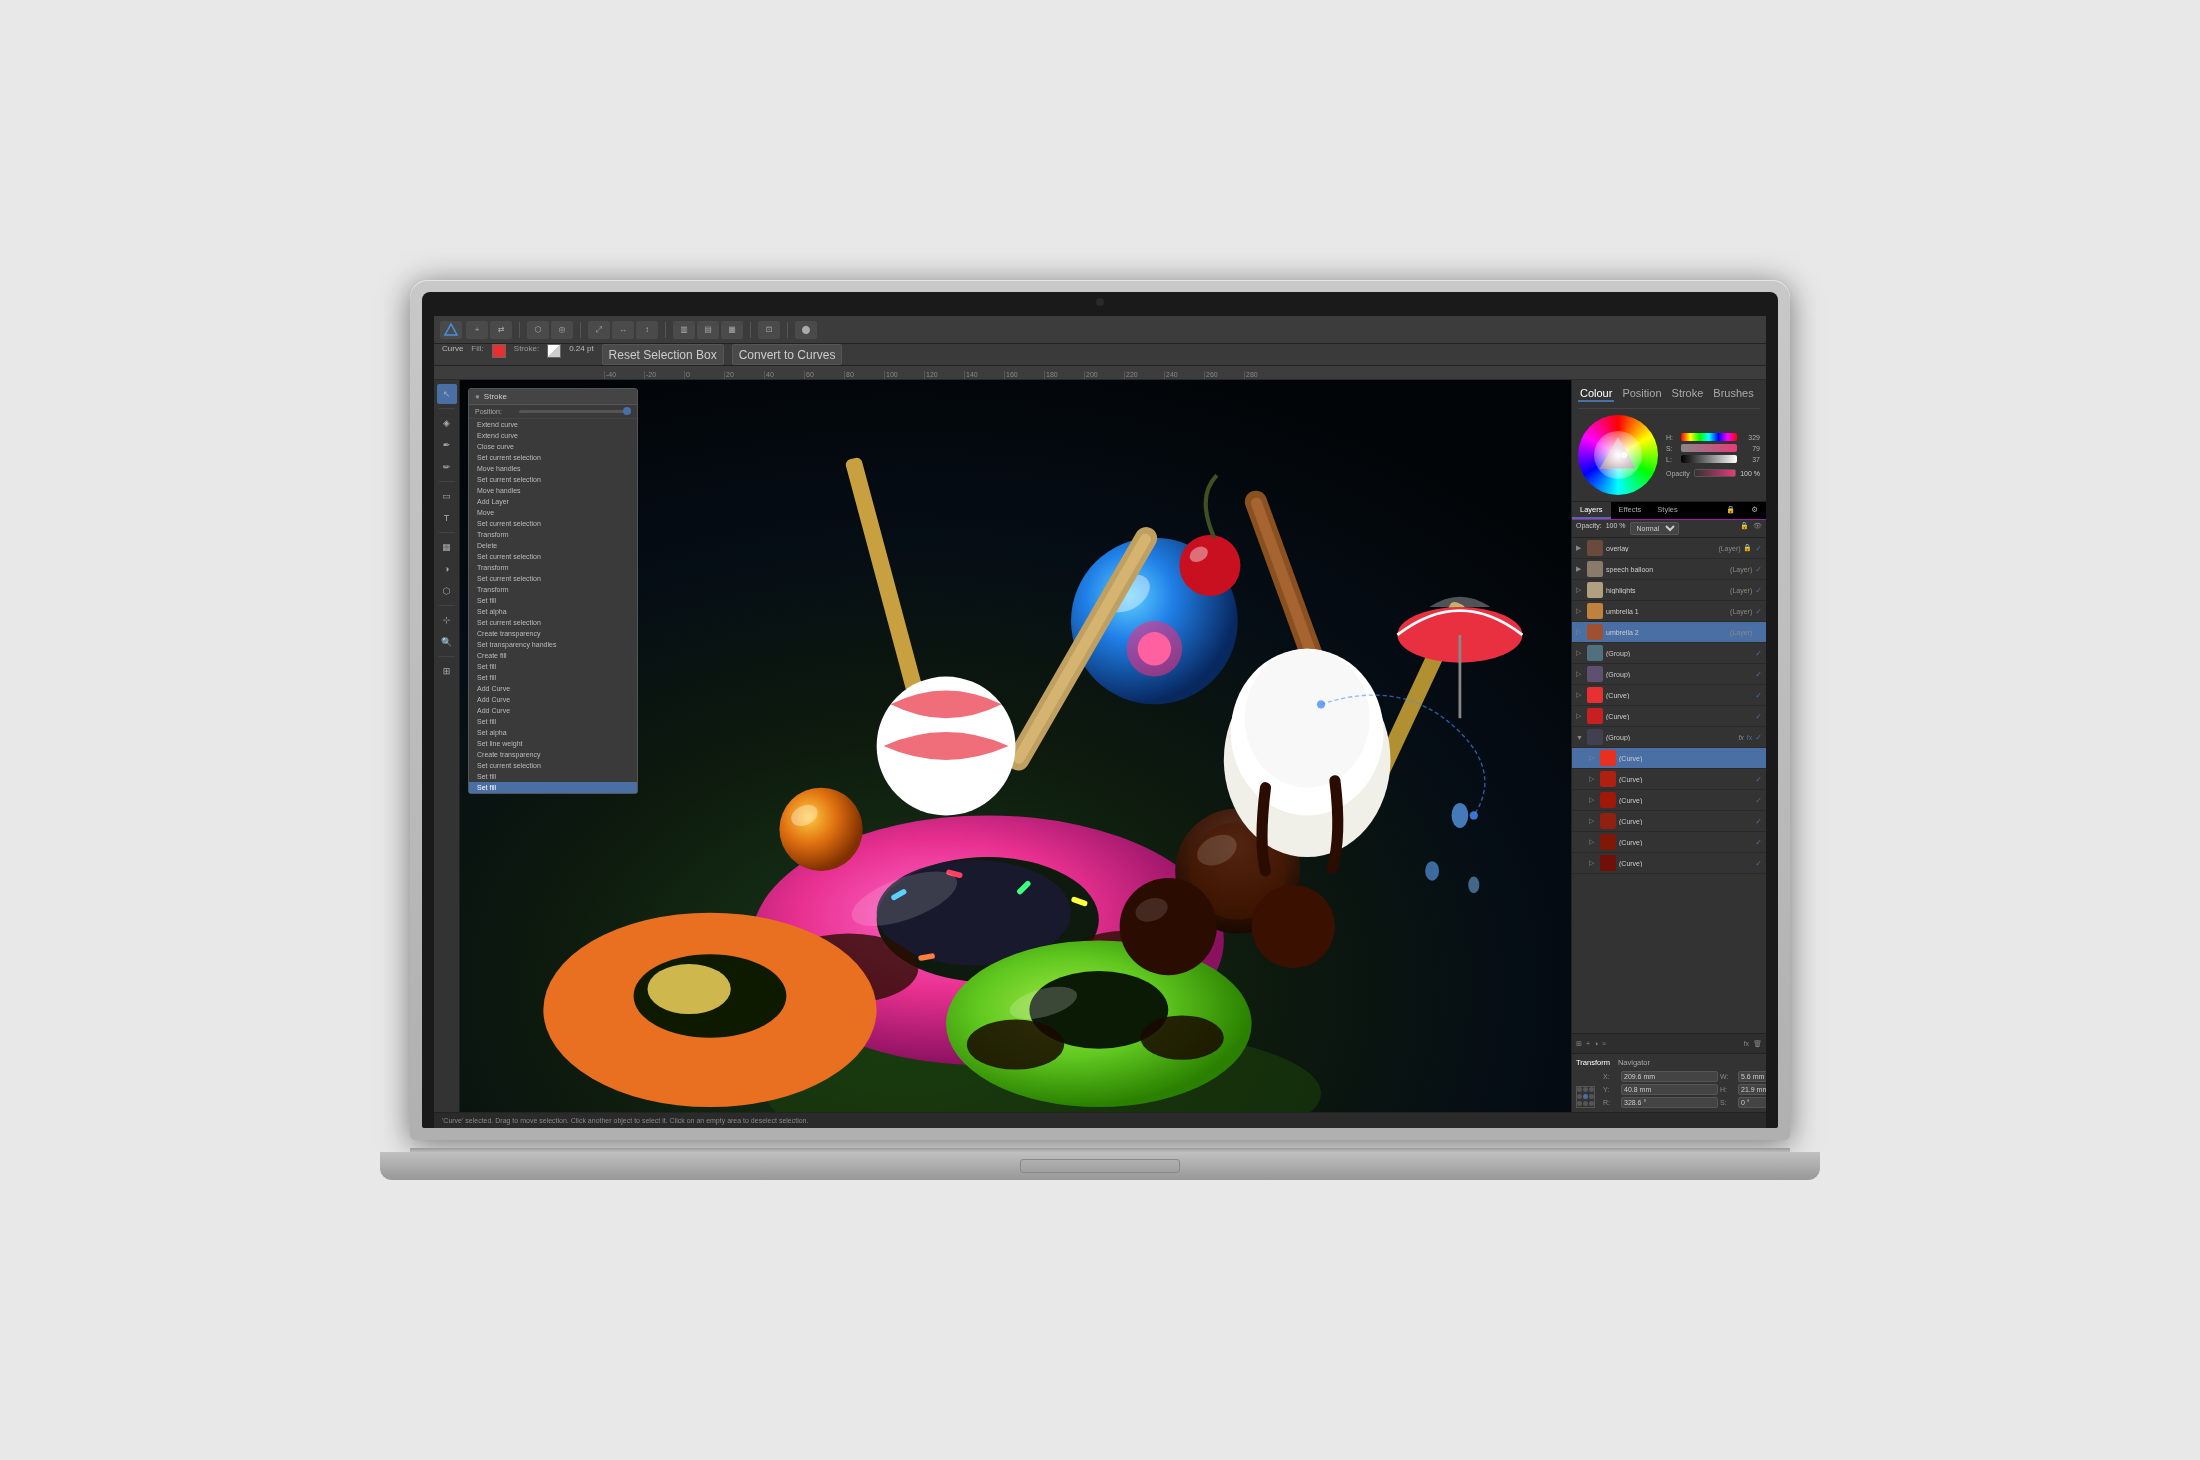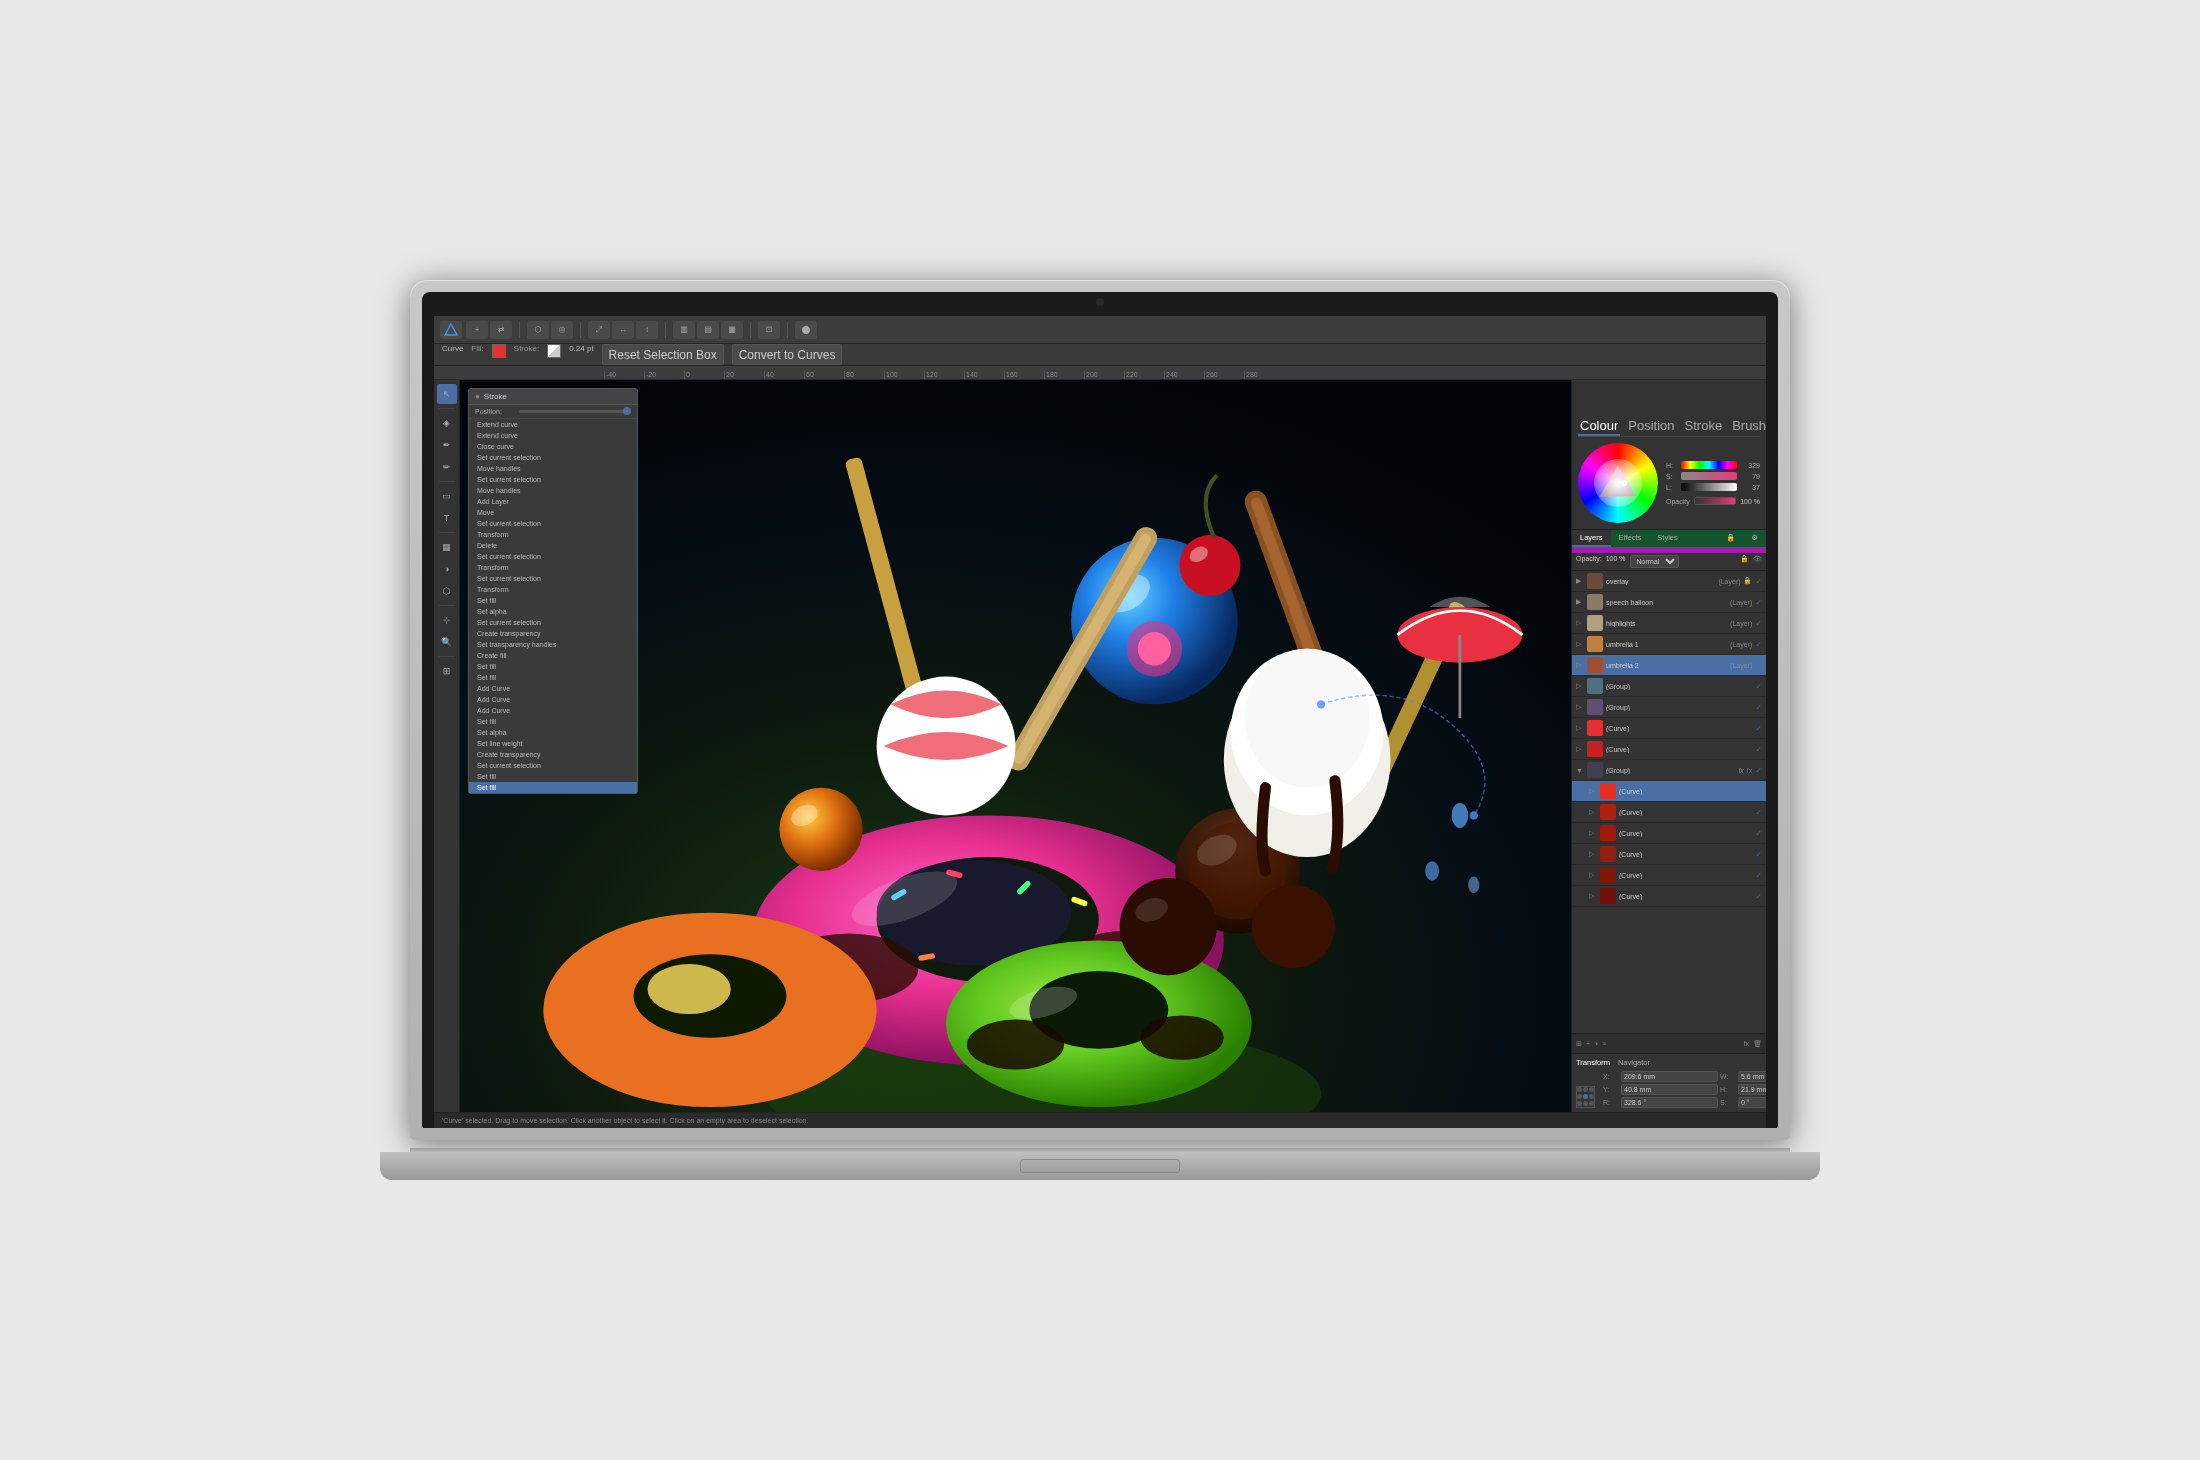--- a/index.html
+++ b/index.html
@@ -324,24 +324,23 @@
 
     
     .color-panel {
       padding: 6px;
       border-bottom: 1px solid #222;
     }
     .panel-tabs {
       display: flex;
       gap: 6px;
       margin-bottom: 6px;
-      font-size: 13px;
+      font-size: 11px;
       border-bottom: 1px solid #444;
-      padding-bottom: 0;
-      margin-top: 31px;
+      padding-bottom: 6px;
     }
     .panel-tab {
       color: #aaa;
       cursor: pointer;
       padding: 1px 2px;
     }
     .panel-tab.active {
       color: #fff;
       border-bottom: 2px solid #4a6fa5;
     }
@@ -428,22 +427,22 @@
     
     .layers-panel {
       flex: 1;
       display: flex;
       flex-direction: column;
       overflow: hidden;
       font-size: 7px;
     }
     .layers-tabs {
       display: flex;
-      background: #14532d;
-      border-bottom: 6px solid #a21caf;
+      background: #000000;
+      border-bottom: 1px solid #a21caf;
       font-size: 7.5px;
     }
     .layers-tab {
       padding: 3px 8px;
       color: #aaa;
       cursor: pointer;
     }
     .layers-tab.active { color: #fff; background: #333; border-bottom: 2px solid #4a6fa5; }
 
     .layers-controls {

